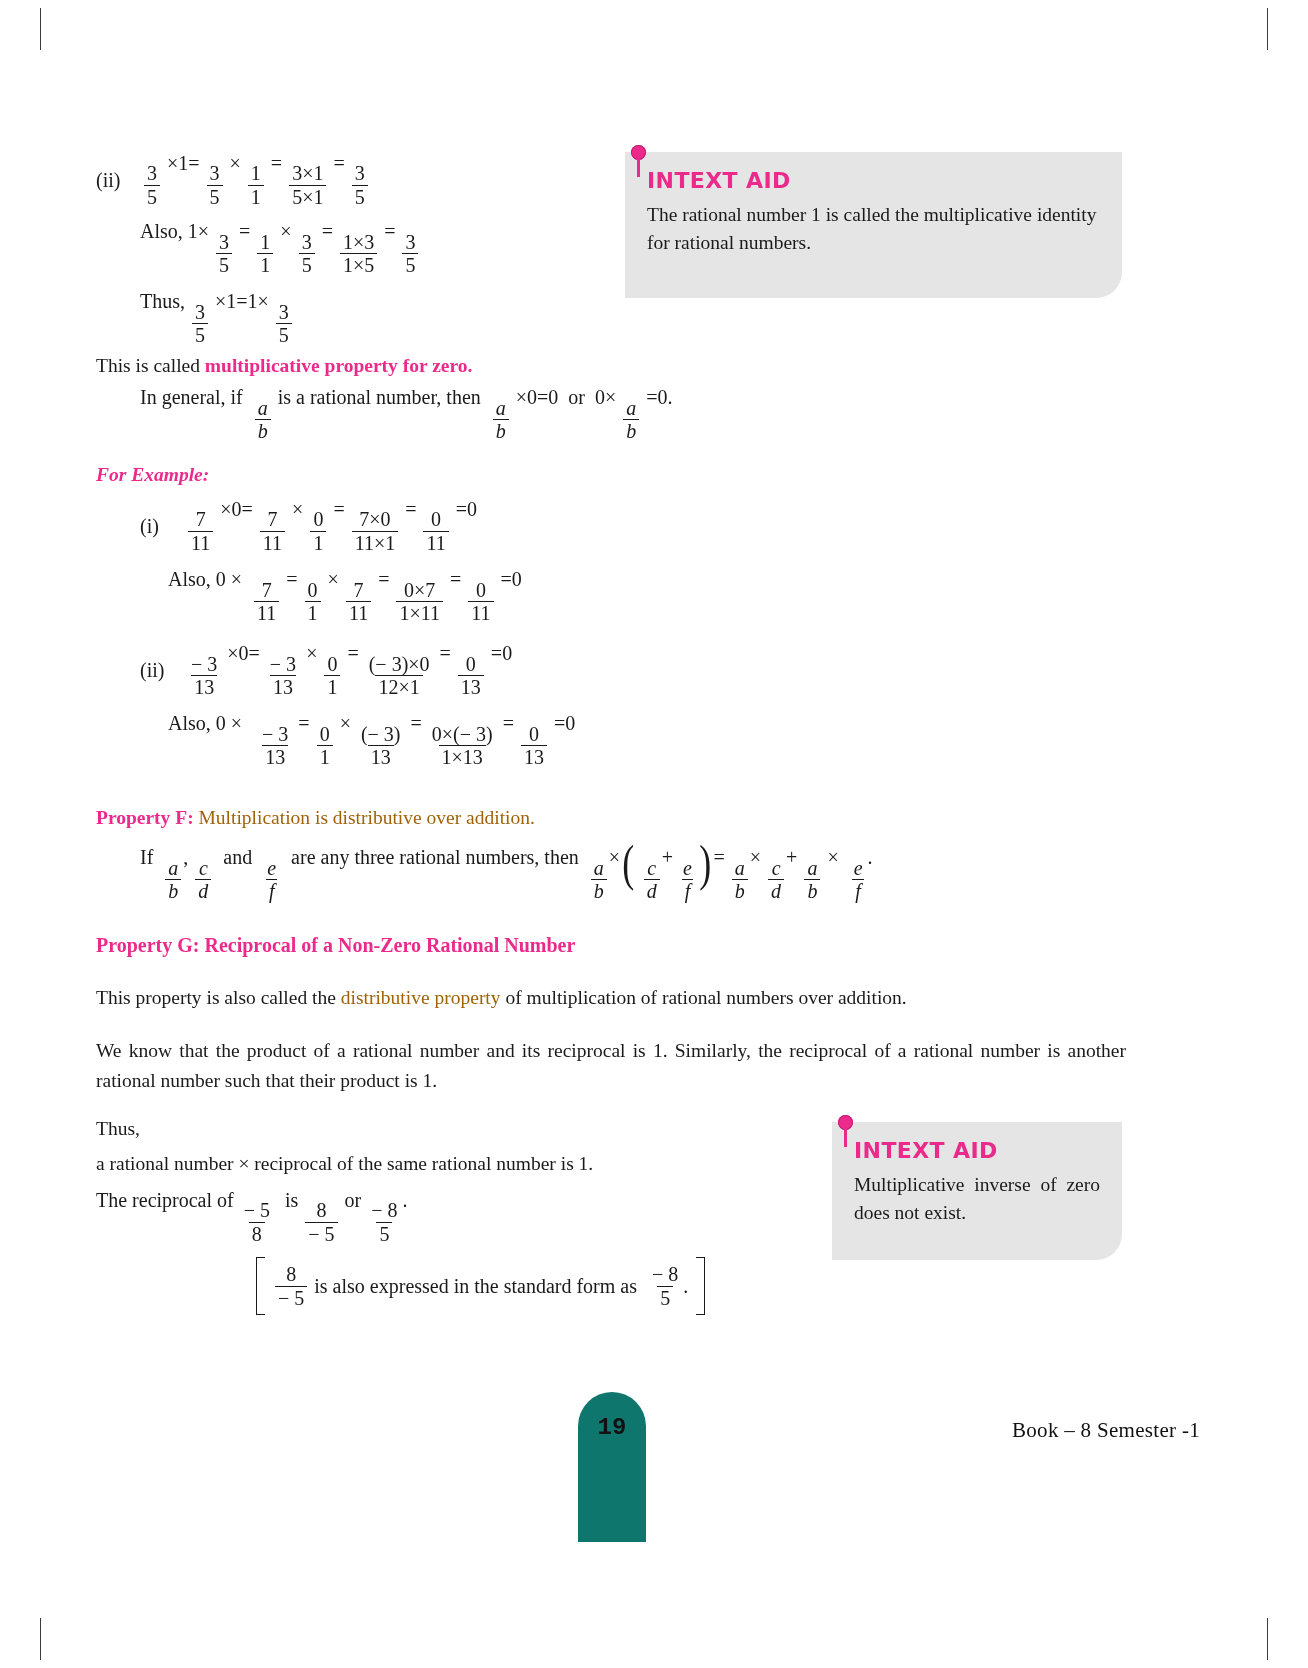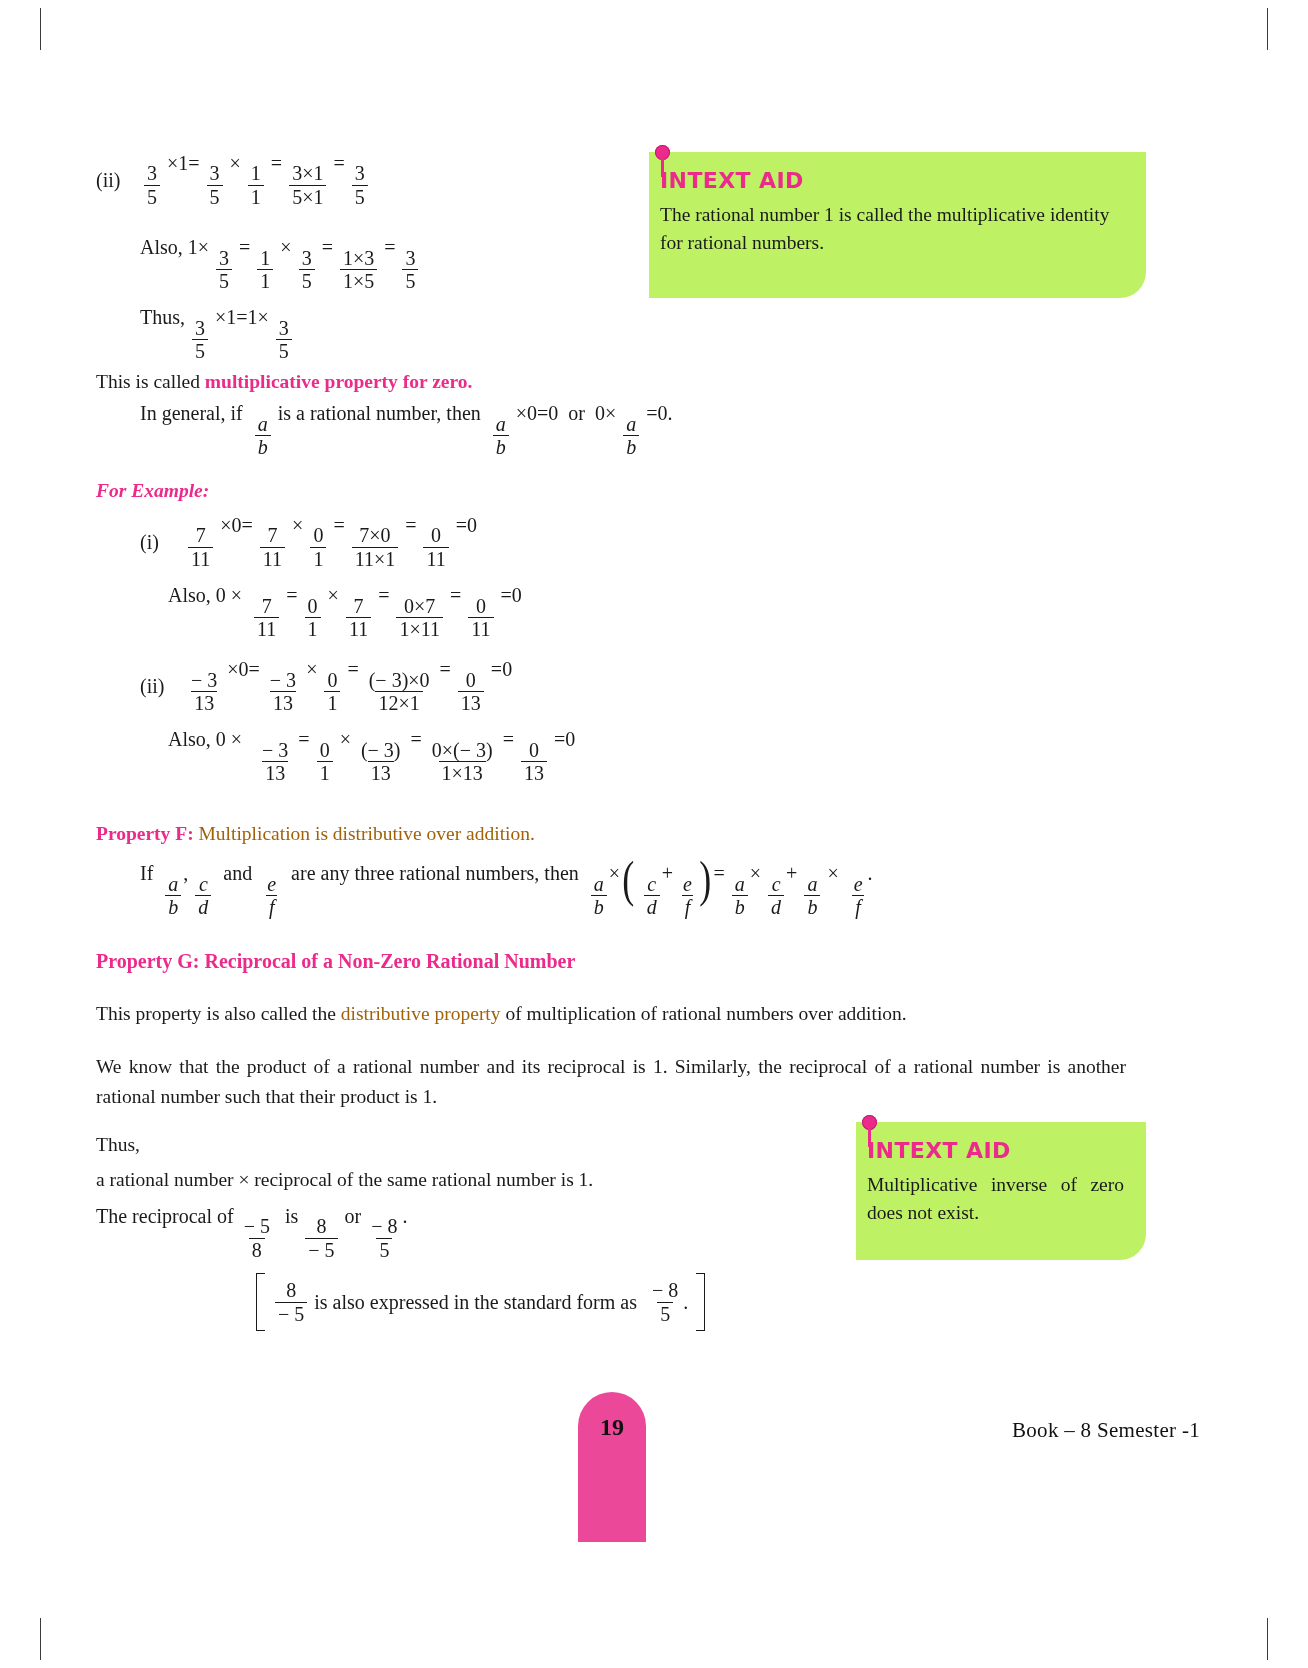--- a/index.html
+++ b/index.html
@@ -66,25 +66,24 @@
     align-items: center;
     margin: 4px 0;
   }
   .lbl { width: 46px; flex: 0 0 auto; font-size: 20px; }
   .indent1 { padding-left: 44px; }
   .indent2 { padding-left: 72px; }
 
   
   .aid {
     position: absolute;
-    background: #bef264;
+    background: #e5e5e5;
     border-bottom-right-radius: 26px;
-    padding: 16px 22px 18px 11px;
+    padding: 16px 22px 18px 22px;
     box-sizing: border-box;
-    margin-left: 24px;
   }
   .aid .title {
     color: #ec2a8b;
     font-family: "DejaVu Sans", sans-serif;
     font-weight: bold;
     font-size: 22px;
     letter-spacing: .4px;
     margin: 0 0 8px 0;
   }
   .aid .body {
@@ -108,29 +107,29 @@
     background: #ec2a8b;
   }
 
   
   .pagebadge {
     position: absolute;
     left: 578px;
     top: 1392px;
     width: 68px;
     height: 150px;
-    background: #ec4899;
+    background: #0f766e;
     border-top-left-radius: 34px;
     border-top-right-radius: 34px;
     display: flex;
     justify-content: center;
     align-items: flex-start;
     padding-top: 22px;
     box-sizing: border-box;
-    font-family: Liberation Serif, serif;
+    font-family: Liberation Mono, monospace;
     font-weight: bold;
     font-size: 24px;
     color: #111;
   }
   .footer-right {
     position: absolute;
     right: 108px;
     top: 1418px;
     font-size: 21px;
     color: #111;
@@ -208,21 +207,21 @@
             <span class="den">5×1</span>
           </span>
         =
         <span class="frac">
             <span class="num">3</span>
             <span class="den">5</span>
           </span>
       </span>
     </div>
 
-    <div class="eqline indent1" style="margin-top:28px;">
+    <div class="eqline indent1" style="margin-top:12px;">
       <span class="m">
         <span>Also, 1×</span>
         <span class="frac">
             <span class="num">3</span>
             <span class="den">5</span>
           </span>
         =
         <span class="frac">
             <span class="num">1</span>
             <span class="den">1</span>

